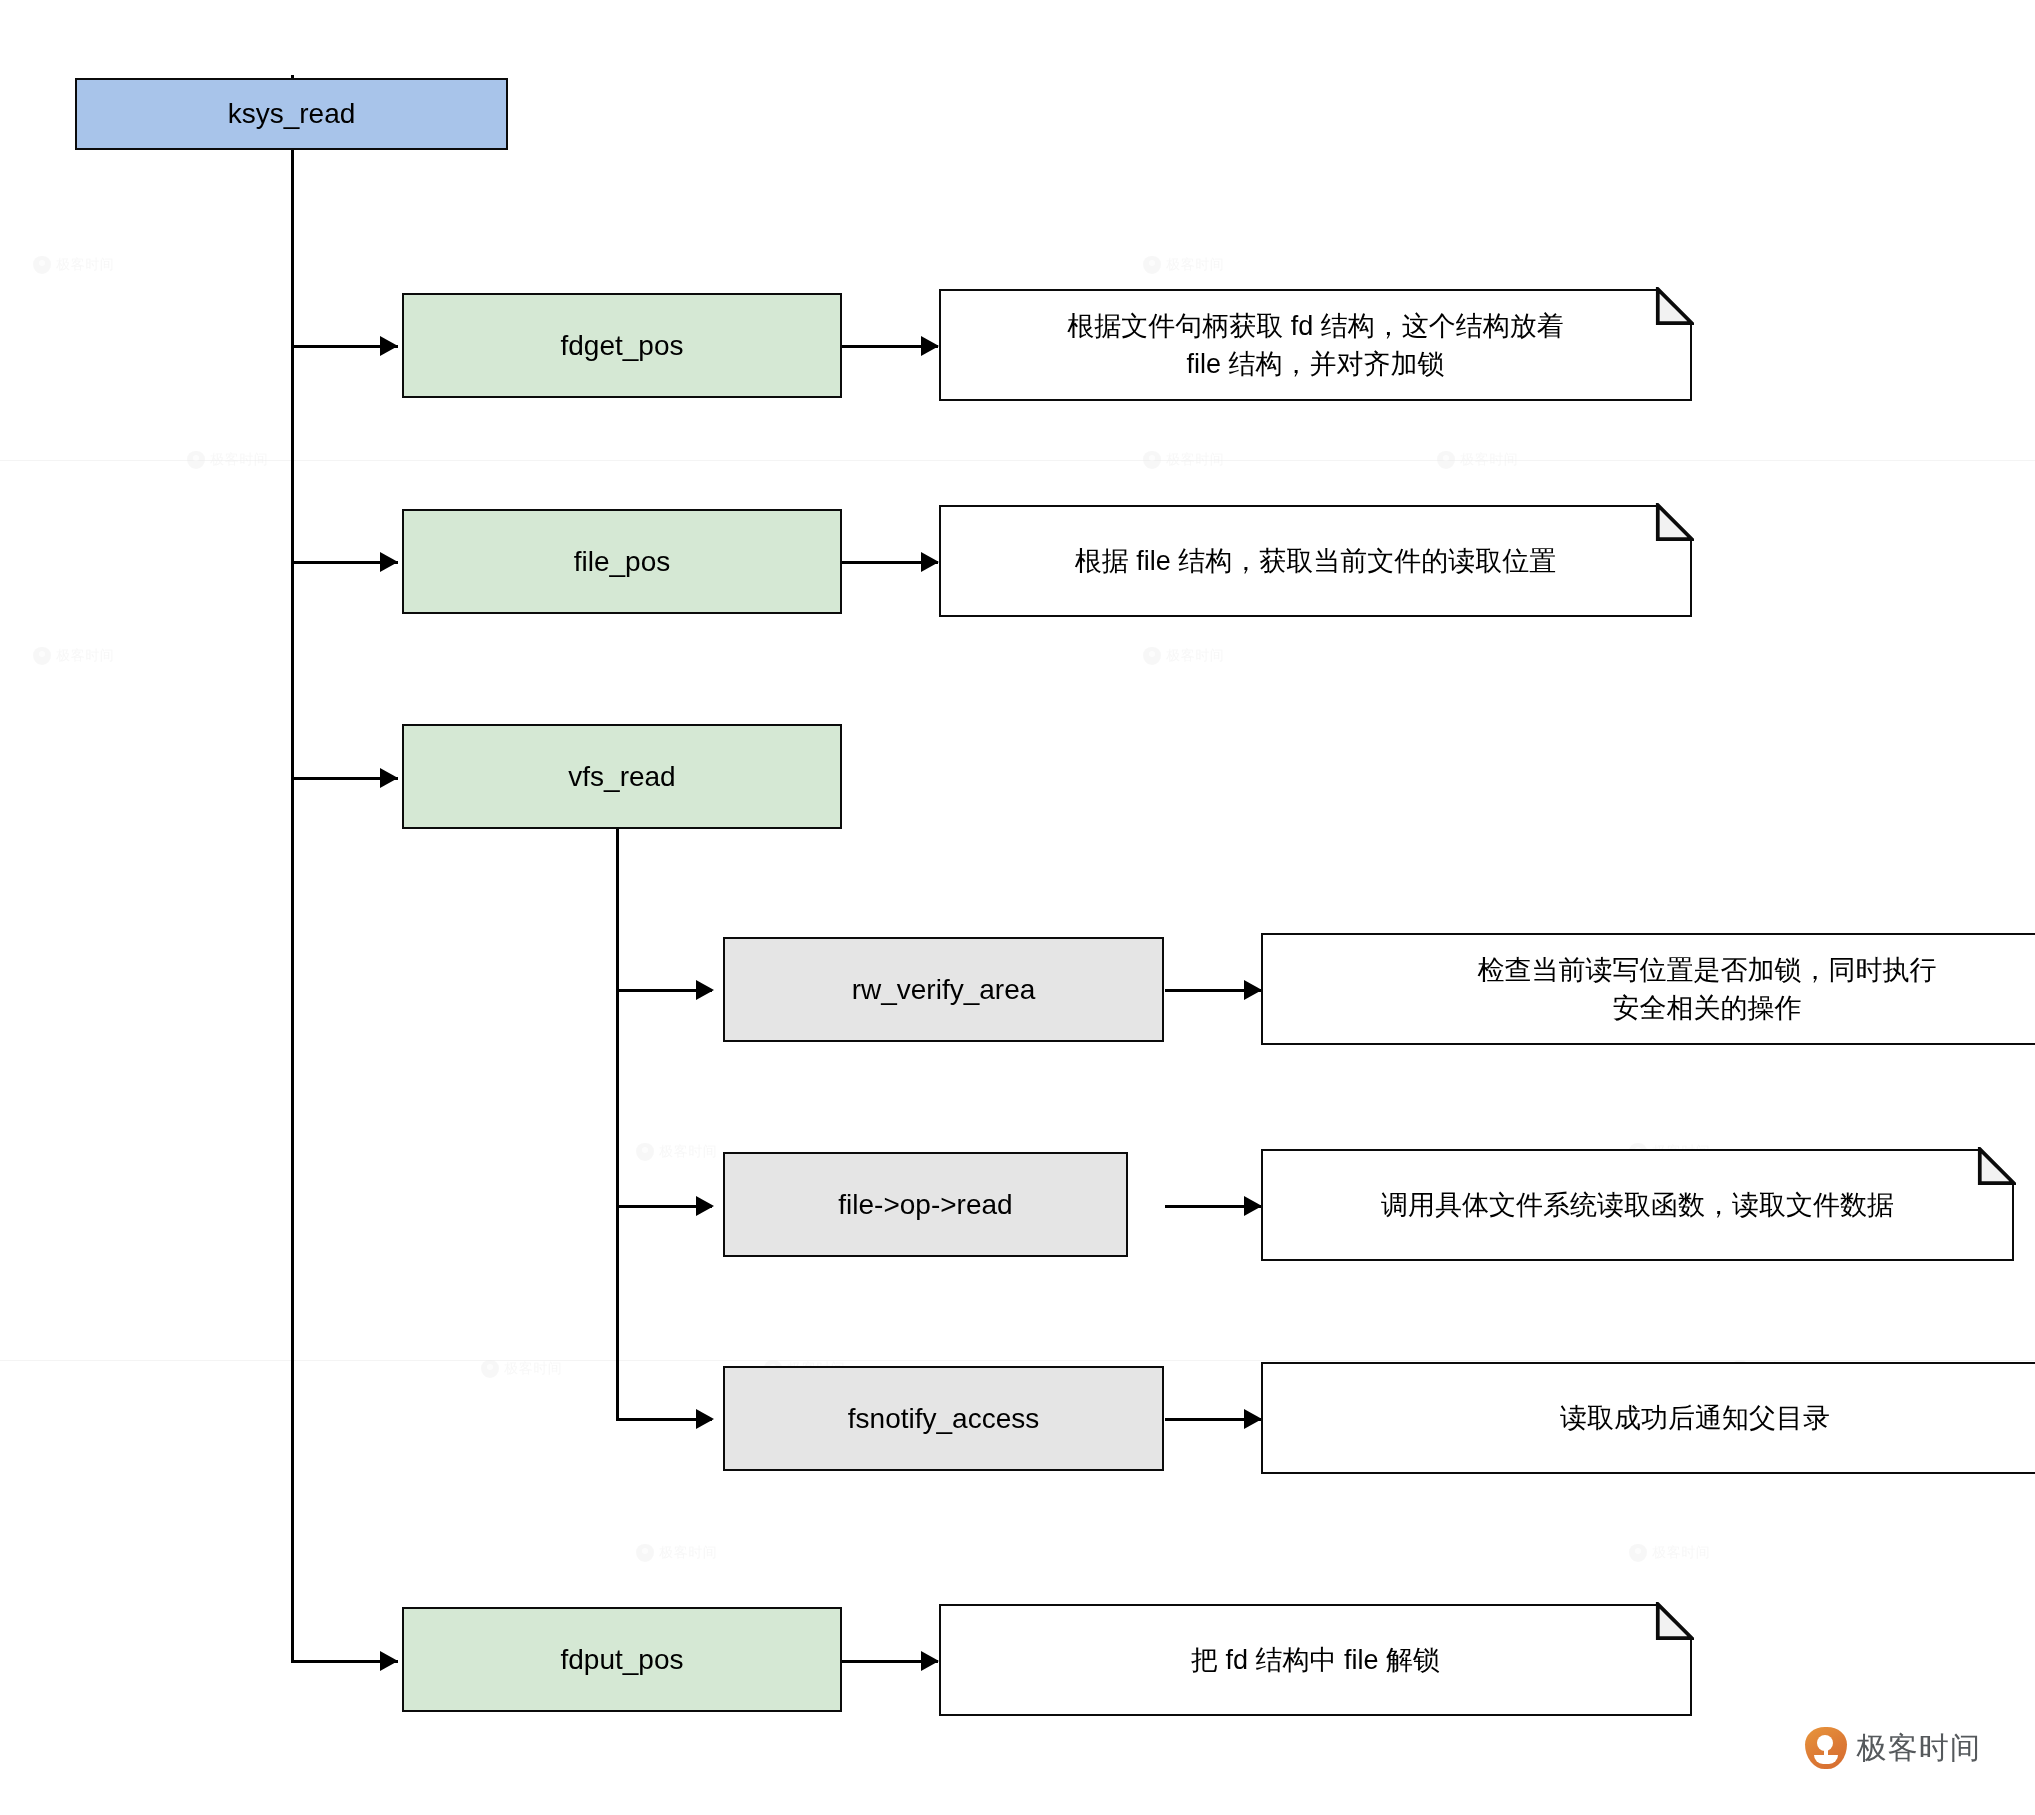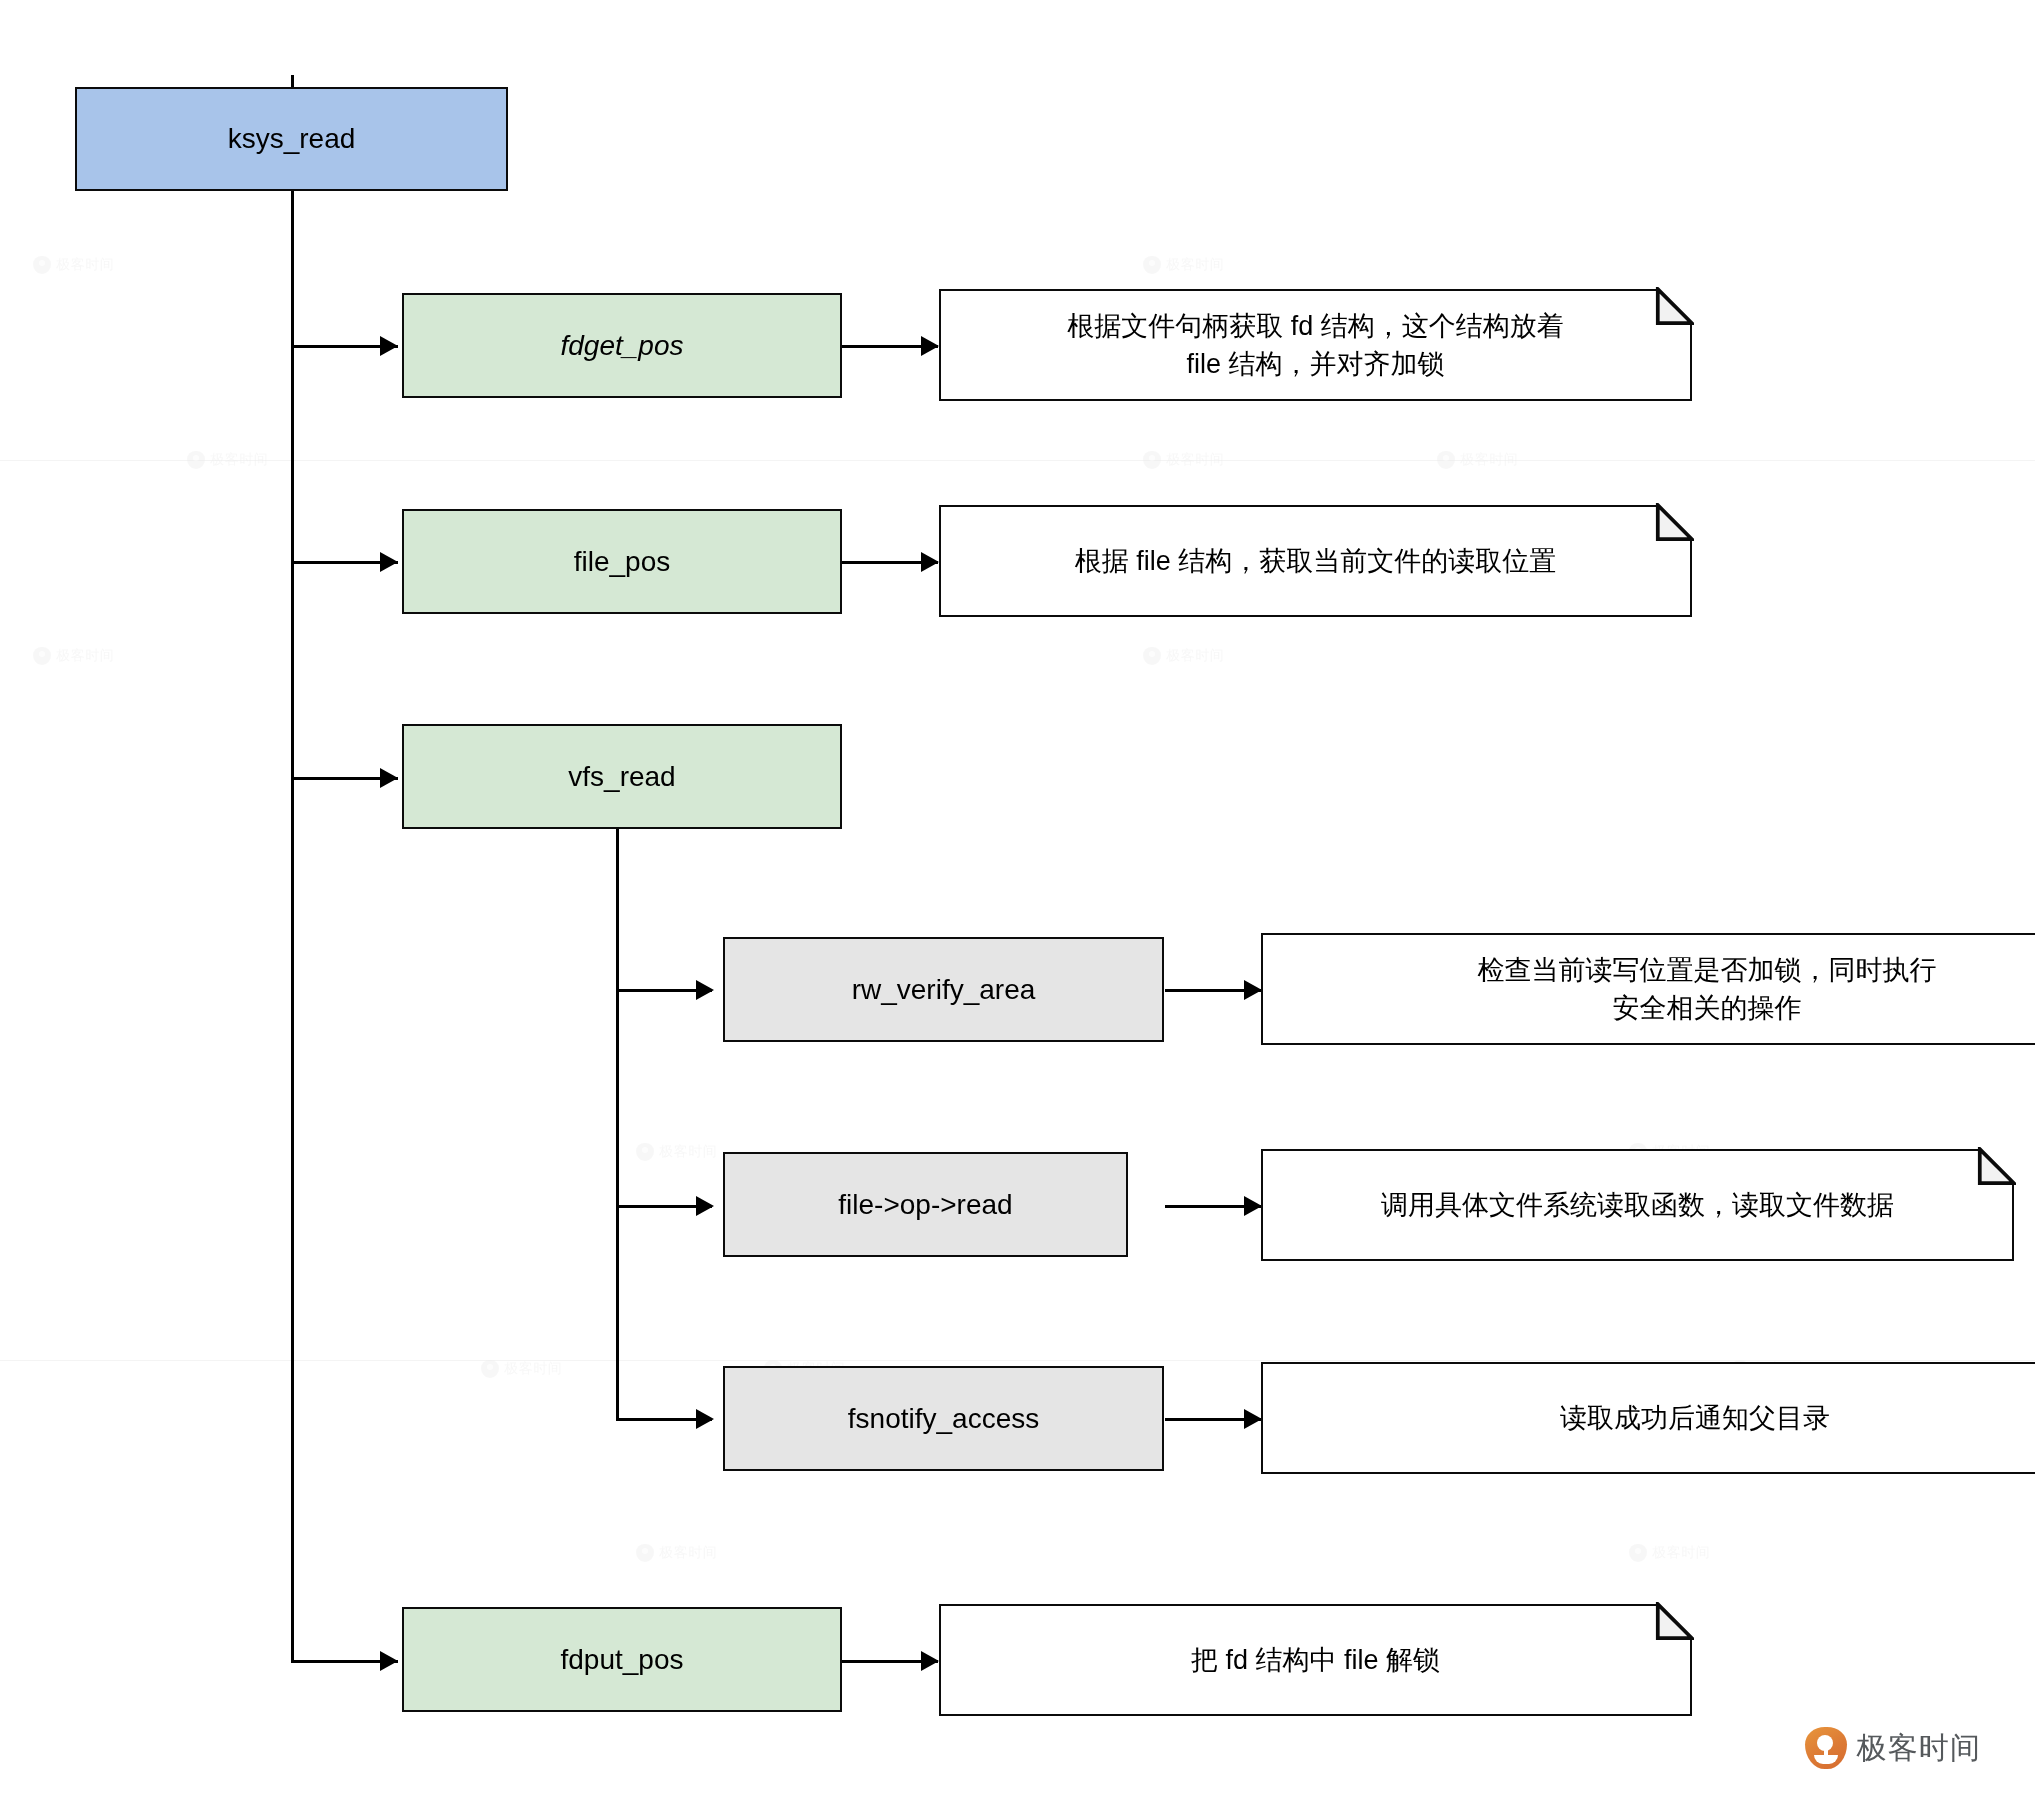--- a/index.html
+++ b/index.html
@@ -300,25 +300,25 @@
 
   <div class="line h" style="left:1165px;top:1205px;width:96px;"></div>
   <div class="arrow" style="left:1244px;top:1196px;"></div>
 
   <div class="line h" style="left:1165px;top:1418px;width:96px;"></div>
   <div class="arrow" style="left:1244px;top:1409px;"></div>
 
   <div class="line h" style="left:842px;top:1660px;width:96px;"></div>
   <div class="arrow" style="left:921px;top:1651px;"></div>
 
-  <div class="node blue" style="left:75px;top:87px;width:433px;height:104px;">
+  <div class="node blue" style="left:75px;top:78px;width:433px;height:72px;">
     <span class="node-label">ksys_read</span>
   </div>
 
-  <div class="node green" style="left:402px;top:293px;width:440px;height:105px;font-style:italic;">
+  <div class="node green" style="left:402px;top:293px;width:440px;height:105px;">
     <span class="node-label">fdget_pos</span>
   </div>
 
   <div class="node green" style="left:402px;top:509px;width:440px;height:105px;">
     <span class="node-label">file_pos</span>
   </div>
 
   <div class="node green" style="left:402px;top:724px;width:440px;height:105px;">
     <span class="node-label">vfs_read</span>
   </div>

